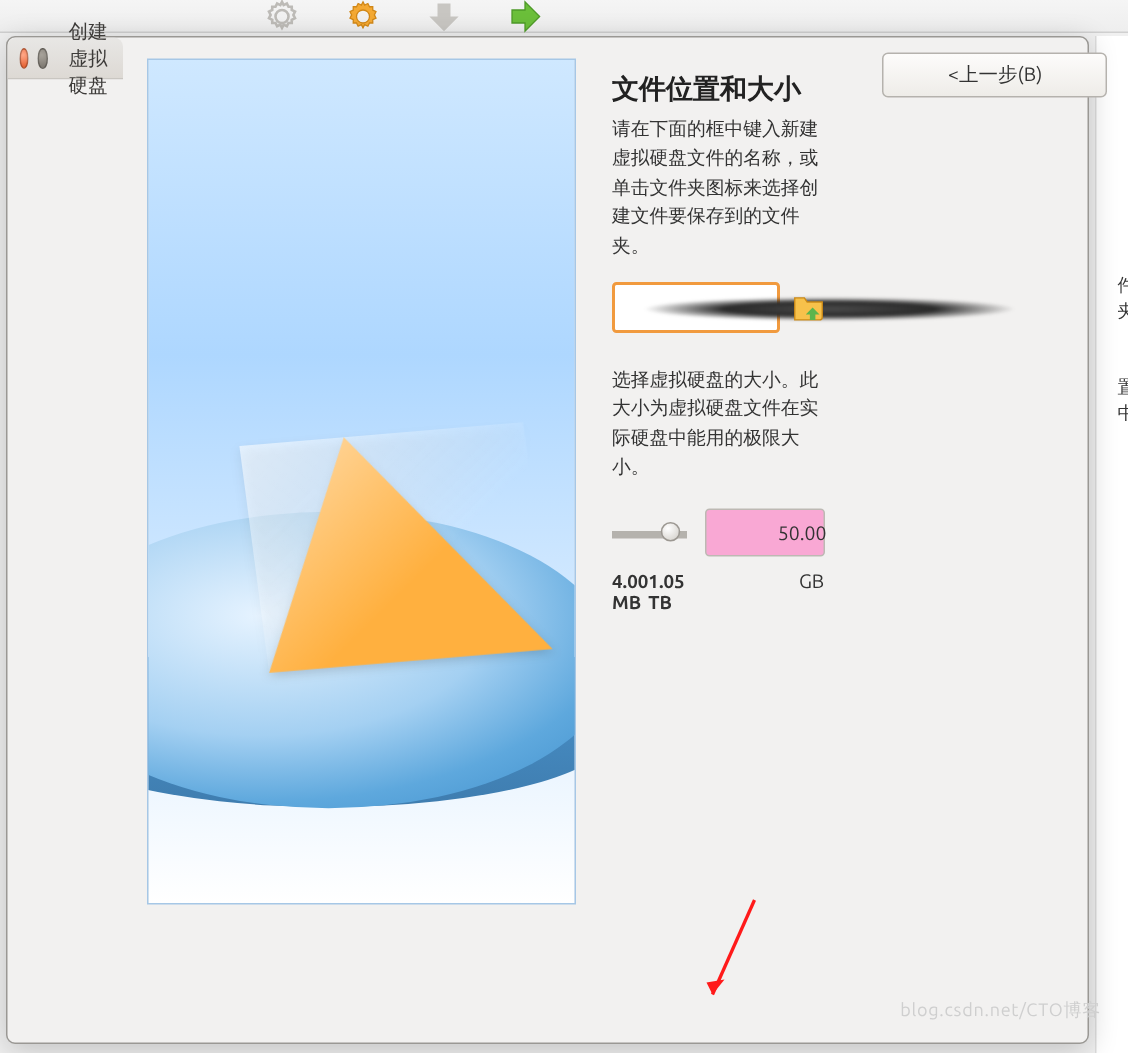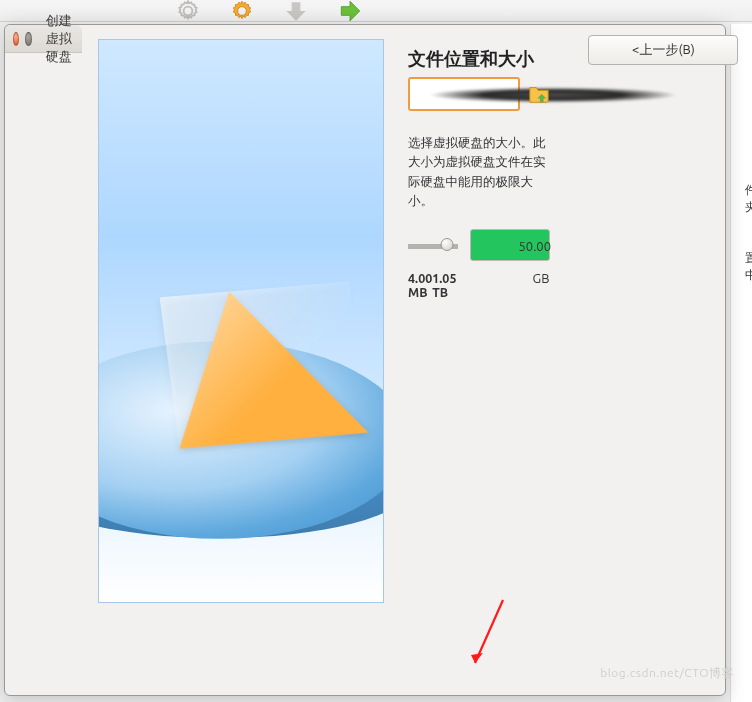--- a/index.html
+++ b/index.html
@@ -142,21 +142,21 @@
       position: absolute; top: 3px; left: 77%;
       width: 13px; height: 13px; border-radius: 50%;
       background: radial-gradient(circle at 35% 30%, #fff, #d0ccc6);
       border: 1px solid #9c9892;
       transform: translateX(-50%);
     }
     .size-box {
       width: 80px; height: 32px;
       border: 1px solid #bdb9b3;
       border-radius: 3px;
-      background: #22c55e;
+      background: #f9a8d4;
       text-align: right; line-height: 32px;
       font-size: 13px; color: #333; padding-left: 47px;
     }
     .range-lbls { display: flex; justify-content: space-between; font-size: 12.5px; color: #333; font-weight: 600; margin-top: 10px; padding-right: 94px; }
     
     .btn-row {
       padding: 10px 16px 16px 16px;
       display: flex; justify-content: flex-end; gap: 14px;
     }
     .btn {
@@ -220,20 +220,21 @@
     <div class="side-img">
       <div class="pie">
         <div class="pie-side"></div>
         <div class="pie-base"></div>
         <div class="pie-slice"></div>
       </div>
     </div>
 
     <div class="form">
       <h2>文件位置和大小</h2>
+      <p class="desc">请在下面的框中键入新建虚拟硬盘文件的名称，或单击文件夹图标来选择创建文件要保存到的文件夹。</p>
 
       <div class="path-row">
         <div class="path-input">
           <div class="redact"></div>
         </div>
         <div class="folder-btn">
           <svg viewBox="0 0 24 20">
             <path fill="#f7c14b" stroke="#cc8a17" stroke-width="1" d="M2 3h7l2 3h11v11a2 2 0 0 1-2 2H2z"></path>
             <path fill="#5bb54d" d="M15 10l5 5h-3v4h-4v-4h-3z"></path>
           </svg>

